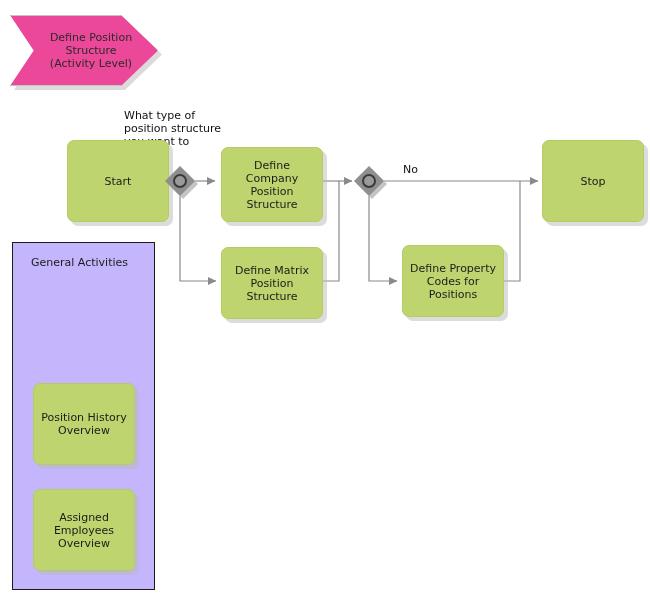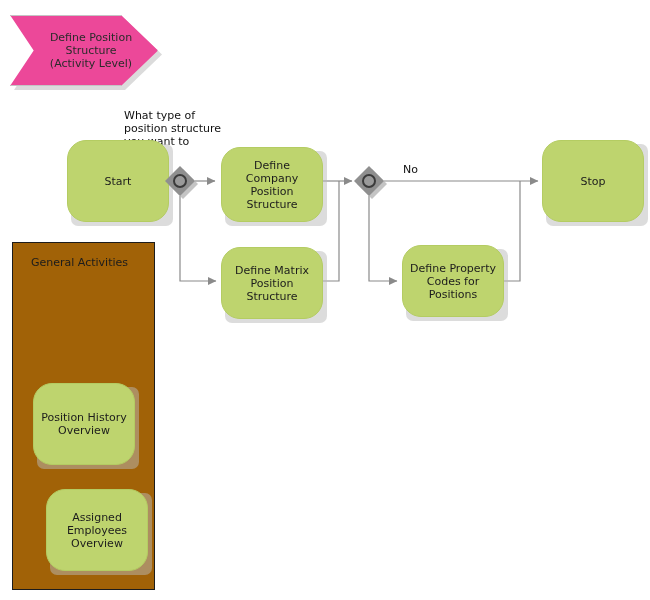--- a/index.html
+++ b/index.html
@@ -75,21 +75,21 @@
     background: #b9b9b9;
     opacity: .5;
     border-radius: 7px;
   }
   .task .tface {
     position: absolute;
     left: 0; top: 0;
     width: 100%; height: 100%;
     background: #bed46e;
     border: 1px solid #b4cc62;
-    border-radius: 19px;
+    border-radius: 7px;
     display: flex;
     align-items: center;
     justify-content: center;
   }
   .task .tlabel {
     text-align: center;
     font-size: 11px;
     line-height: 13px;
     color: #1c1c1c;
     white-space: pre-line;
@@ -144,21 +144,21 @@
     white-space: nowrap;
   }
 
   
   .group {
     position: absolute;
     left: 12px;
     top: 242px;
     width: 143px;
     height: 348px;
-    background: #a16207;
+    background: #c4b5fd;
     border: 1px solid #1c1c1c;
   }
   .group-title {
     position: absolute;
     left: 18px;
     top: 13px;
     font-size: 11px;
     line-height: 13px;
     color: #1c1c1c;
     white-space: nowrap;
@@ -270,21 +270,21 @@
 
 
     <div class="task" style="left:20px; top:140px; width:102px; height:82px;">
       <div class="tshadow"></div>
       <div class="tface">
         <div class="tlabel">Position History
 Overview</div>
       </div>
     </div>
 
-    <div class="task" style="left:20px; top:246px; width:102px; height:82px;margin-left:13px;">
+    <div class="task" style="left:20px; top:246px; width:102px; height:82px;">
       <div class="tshadow"></div>
       <div class="tface">
         <div class="tlabel">Assigned
 Employees
 Overview</div>
       </div>
     </div>
   </div>
 
 </div>

